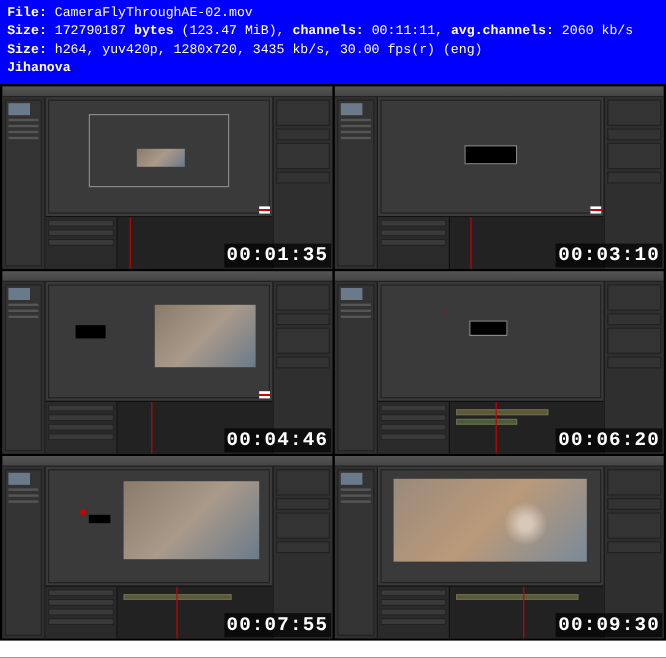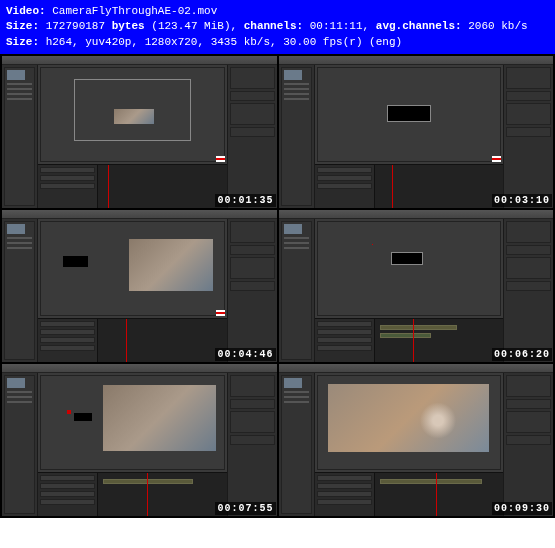--- a/index.html
+++ b/index.html
@@ -22,46 +22,49 @@
   .vp-black { position:absolute; background:#000; }
   .timeline { height:44px; background:#262626; border-top:1px solid #111; display:flex; }
   .tl-left { width:60px; background:#2a2a2a; border-right:1px solid #111; }
   .tl-left .tlrow { height:6px; background:#3a3a3a; margin:2px 2px 0; border:1px solid #222;}
   .tl-right { flex:1; position:relative; background:#222; }
   .tl-right .playhead { position:absolute; top:0; bottom:0; width:1px; background:#c00; }
   .tl-right .bar { position:absolute; height:5px; background:#5a5a3a; border:1px solid #6a6a4a; }
   .panel-right { width:50px; background:#2f2f2f; border-left:1px solid #1a1a1a; }
   .panel-right .blk { height:22px; background:#333; margin:2px; border:1px solid #222; }
   .panel-right .blk.sm { height:10px; }
-  .timestamp { position:absolute; bottom:1px; right:1px; color:#fff; font-weight:bold; font-size:10px; background:rgba(0,0,0,0.7); padding:1px 2px; letter-spacing:1px;margin-top:28px; }
+  .timestamp { position:absolute; bottom:1px; right:1px; color:#fff; font-weight:bold; font-size:16px; background:rgba(0,0,0,0.7); padding:1px 2px; letter-spacing:1px;margin-top:28px; }
   .flag { position:absolute; bottom:46px; right:52px; width:9px; height:6px; background: linear-gradient(to bottom, #fff 33%, #d00 33% 66%, #fff 66%); }
   .clouds { background: linear-gradient(135deg,#8a7a6a,#aa9a8a,#6a7a8a); }
 </style>
 </head>
 <body>
 
 <div class="info-panel">
   <div class="row">
-    <span>Video:</span>
+    <span>File:</span>
     <span class="val">CameraFlyThroughAE-02.mov</span>
   </div>
   <div class="row">
     <span>Size:</span>
     <span class="val">172790187</span>
     <span>bytes</span>
     <span class="val">(123.47 MiB),</span>
     <span>channels:</span>
     <span class="val">00:11:11,</span>
     <span>avg.channels:</span>
     <span class="val">2060 kb/s</span>
   </div>
   <div class="row">
     <span>Size:</span>
     <span class="val">h264, yuv420p, 1280x720, 3435 kb/s, 30.00 fps(r) (eng)</span>
   </div>
+  <div class="row">
+    <span>Jihanova</span>
+  </div>
 </div>
 
 <div class="grid">
 
   <div class="thumb">
     <div class="titlebar"></div>
     <div class="ae-body">
       <div class="panel-left">
         <div class="proj">
             <div class="thumb-mini clouds"></div>

